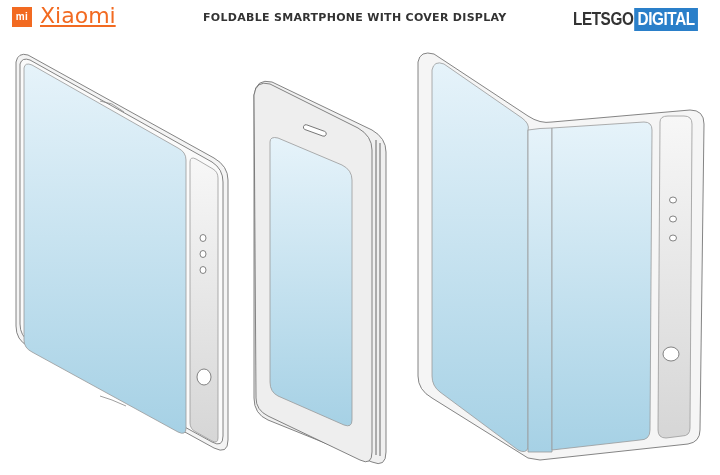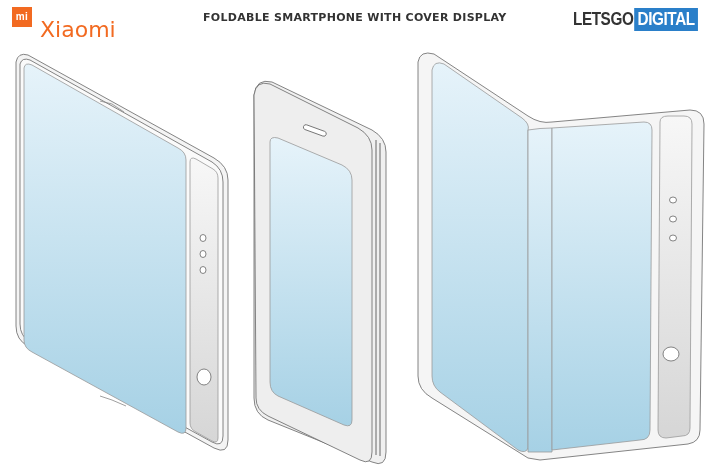--- a/index.html
+++ b/index.html
@@ -1,19 +1,19 @@
 <!DOCTYPE html>
 <html><head>
 <meta charset="utf-8">
 <style>
   html,body{margin:0;padding:0;background:#ffffff;}
   body{width:720px;height:475px;position:relative;overflow:hidden;font-family:"Liberation Sans",sans-serif;}
   .header{position:absolute;left:0;top:0;width:596px;height:40px;}
   .mi-logo{position:absolute;left:12px;top:7px;width:20px;height:20px;background:#f26a21;color:#fff;font-weight:bold;font-size:10px;line-height:20px;text-align:center;letter-spacing:0.5px;}
-  .brand-name{position:absolute;left:40px;top:17px;color:#f26a21;font-size:22px;font-family:"DejaVu Sans",sans-serif;font-weight:normal;}
+  .brand-name{position:absolute;left:40px;top:3px;color:#f26a21;font-size:22px;font-family:"DejaVu Sans",sans-serif;font-weight:normal;text-decoration:underline;}
   .title{position:absolute;left:203px;top:11px;color:#333;font-size:11px;font-weight:bold;letter-spacing:0.3px;font-family:"DejaVu Sans",sans-serif;}
   .site-logo{position:absolute;left:573px;top:8px;height:22px;display:flex;align-items:center;font-weight:bold;font-size:18px;font-family:"Liberation Sans",sans-serif;transform:scaleX(0.85);transform-origin:left center;}
   .site-logo .letsgo{color:#333;letter-spacing:-0.5px;}
   .site-logo .digital{background:#2a7fc9;color:#fff;padding:1px 4px;margin-left:1px;letter-spacing:-0.5px;}
   svg.art{position:absolute;left:0;top:0;}
 </style>
 </head>
 <body>
 
 <div class="header">

